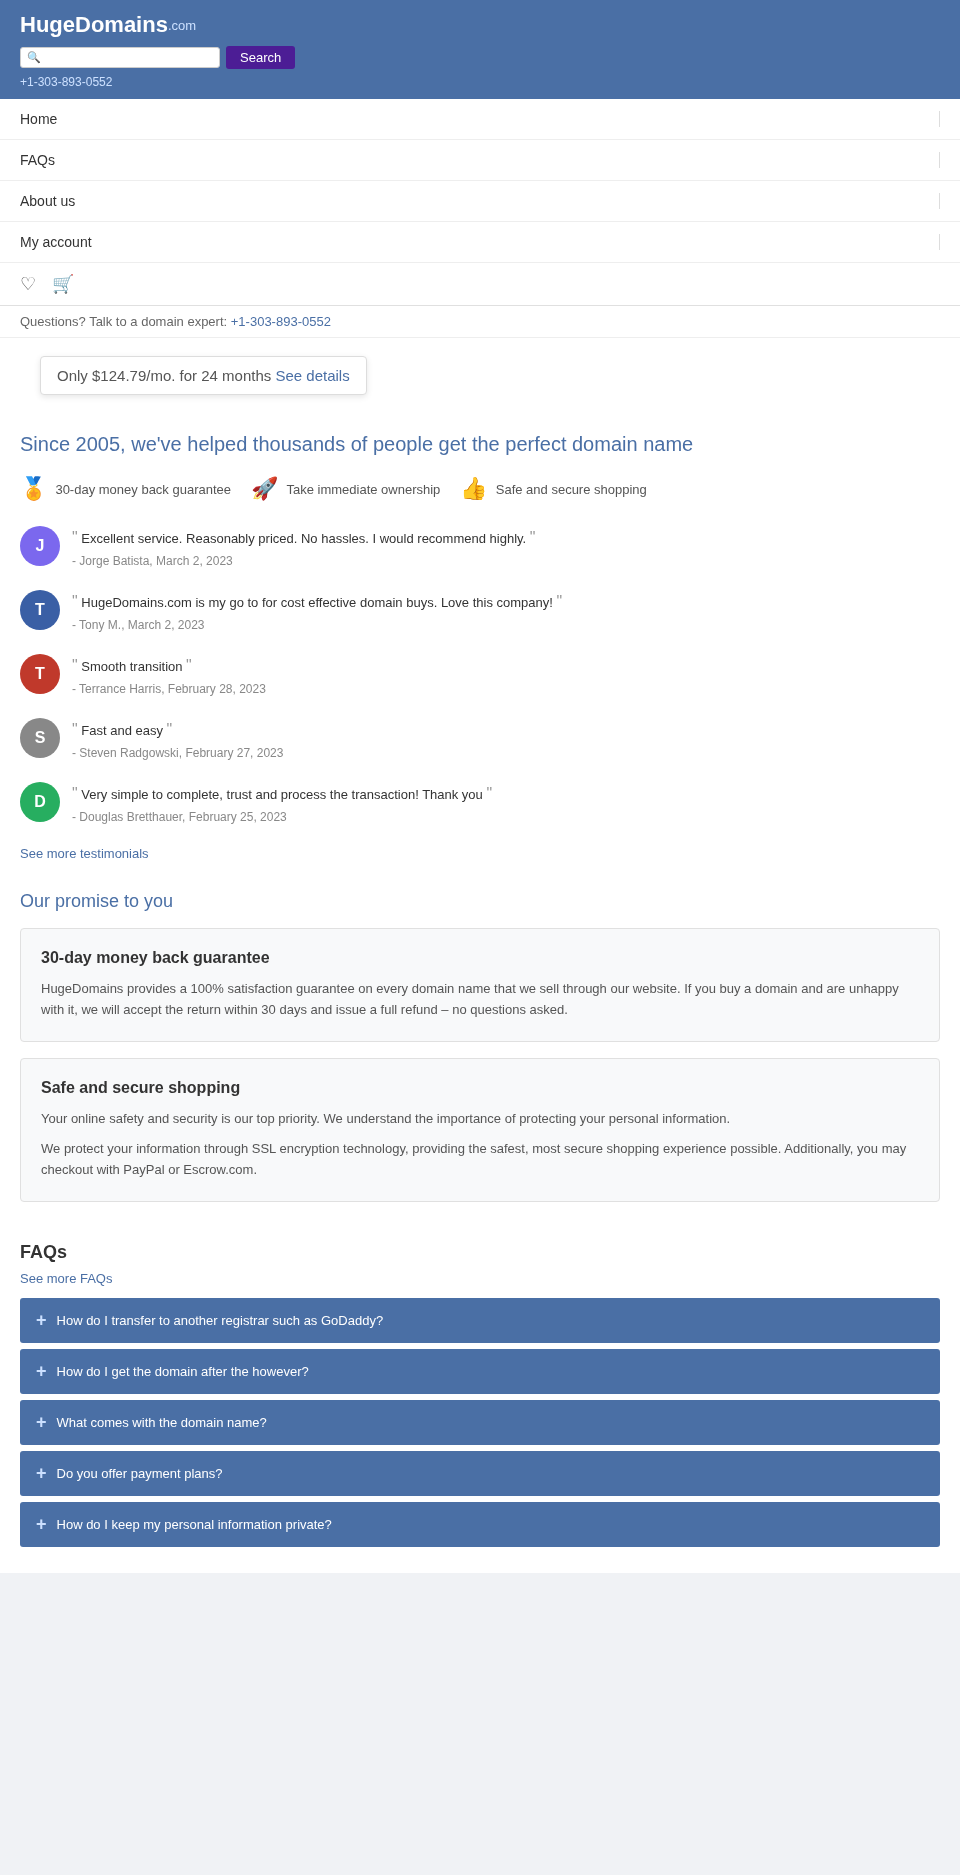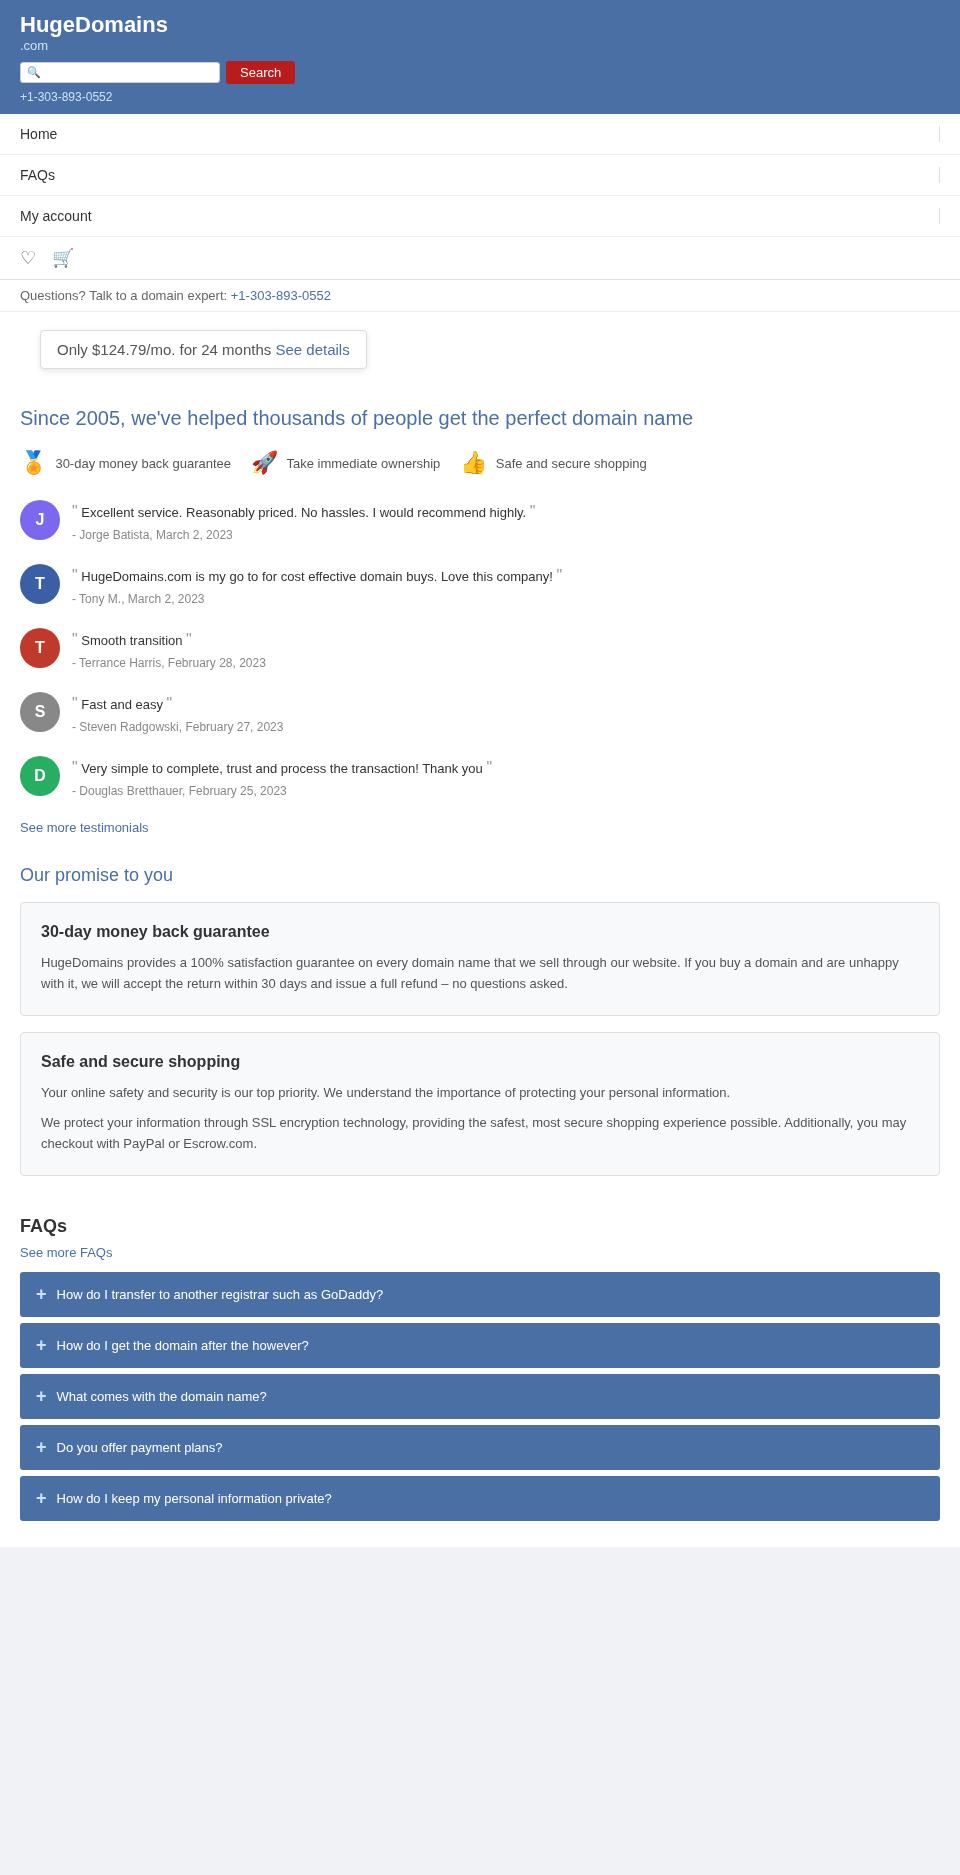--- a/index.html
+++ b/index.html
@@ -5,23 +5,22 @@
     * { box-sizing: border-box; margin: 0; padding: 0; }
     body { font-family: Arial, sans-serif; background: #f0f2f5; color: #333; width: 960px; }
 
     
     .header {
       background: #4a6fa5;
       padding: 12px 20px 10px 20px;
     }
     .header-logo {
       display: flex;
-      align-items: flex-start;
+      align-items: center;
       margin-bottom: 8px;
-      flex-direction: column;
     }
     .logo-text {
       font-size: 22px;
       font-weight: bold;
       color: #fff;
     }
     .logo-com {
       font-size: 13px;
       color: #cce0ff;
     }
@@ -45,21 +44,21 @@
       margin-right: 4px;
     }
     .search-input {
       border: none;
       outline: none;
       font-size: 13px;
       width: 160px;
       background: transparent;
     }
     .search-btn {
-      background: #b91c1c;
+      background: #4c1d95;
       color: #fff;
       border: none;
       border-radius: 3px;
       padding: 4px 14px;
       font-size: 13px;
       cursor: pointer;
     }
     .header-phone {
       color: #cce0ff;
       font-size: 12px;
@@ -295,20 +294,24 @@
 <div class="nav">
   <div class="nav-item">
     <span>Home</span>
     <span class="nav-right-divider"></span>
   </div>
   <div class="nav-item">
     <span>FAQs</span>
     <span class="nav-right-divider"></span>
   </div>
   <div class="nav-item">
+    <span>About us</span>
+    <span class="nav-right-divider"></span>
+  </div>
+  <div class="nav-item">
     <span>My account</span>
     <span class="nav-right-divider"></span>
   </div>
   <div class="nav-icons">
     <span class="nav-icon">♡</span>
     <span class="nav-icon">🛒</span>
   </div>
 </div>
 
 <div class="questions-bar">

